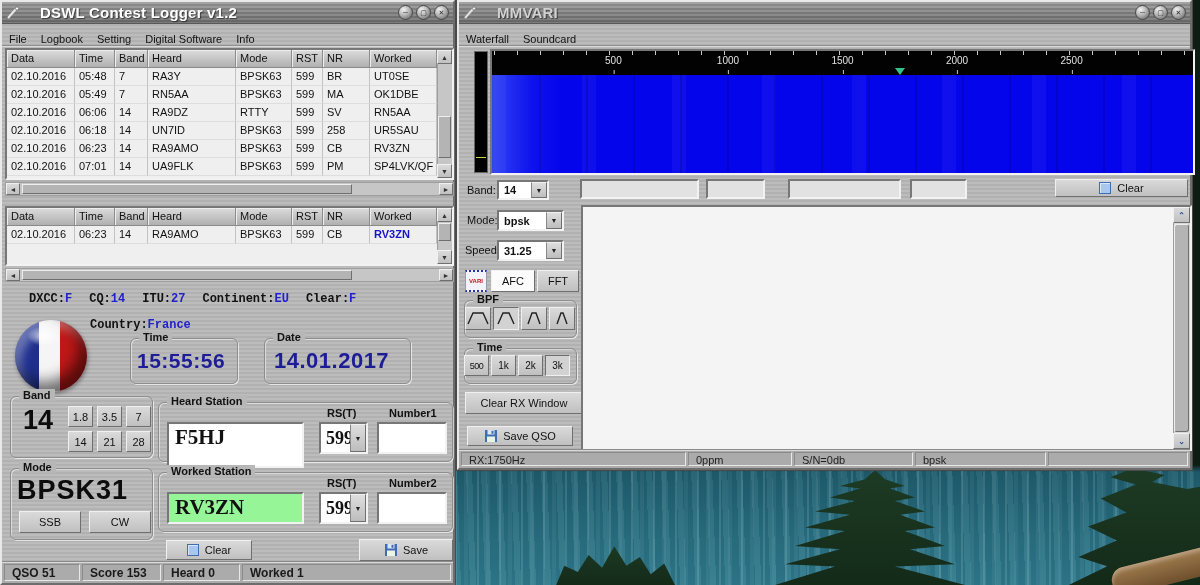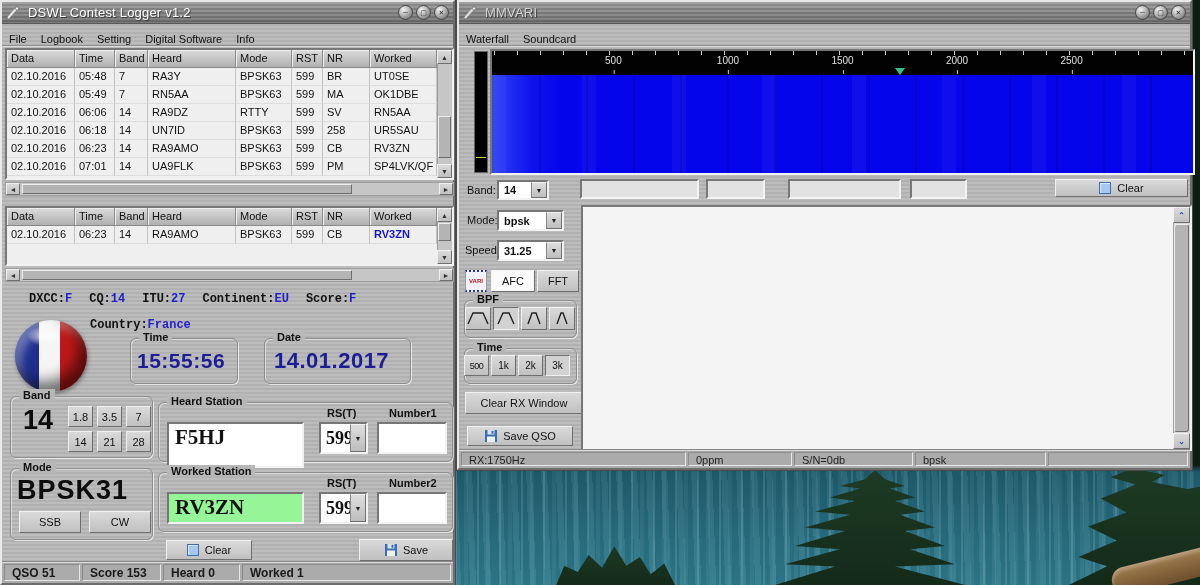--- a/index.html
+++ b/index.html
@@ -27,21 +27,21 @@
 
   
   .win { position:absolute; background:#b7b7b7;
     background-image:repeating-linear-gradient(180deg,#bcbcbc 0 2px,#b1b1b1 2px 4px);
     border:2px solid; border-color:#e9e9e9 #6d6d6d #6d6d6d #e9e9e9;
     box-shadow:0 0 0 1px #4a4a4a; }
   .titlebar { position:absolute; left:0; top:0; right:0; height:22px;
     background:linear-gradient(180deg,#9a9a9a 0,#7c7c7c 45%,#6c6c6c 100%);
     background-image:repeating-linear-gradient(180deg,rgba(255,255,255,.10) 0 2px,rgba(0,0,0,.08) 2px 4px),linear-gradient(180deg,#9a9a9a,#6c6c6c);
     display:flex; align-items:center; padding:0 4px; border-bottom:1px solid #585858; }
-  .title-text { font-size:13px; font-weight:normal; color:#fff; margin-left:8px;
+  .title-text { font-size:15px; font-weight:bold; color:#fff; margin-left:20px;
     text-shadow:1px 1px 1px rgba(0,0,0,.55); letter-spacing:.2px; }
   .title-text.inactive { color:#d2d2d2; }
   .tb-btns { margin-left:auto; display:flex; gap:3px; }
   .tb-btn { width:15px; height:15px; border-radius:50%;
     background:radial-gradient(circle at 35% 28%, #f2f2f2, #b5b5b5 45%, #7e7e7e 78%, #5a5a5a);
     border:1px solid #474747; display:flex; align-items:center; justify-content:center;
     font-size:7px; color:#2e2e2e; line-height:1; }
   .menubar { position:absolute; left:0; top:23px; right:0; height:21px;
     display:flex; align-items:flex-end; gap:14px; padding:0 7px;
     border-bottom:1px solid #8f8f8f; box-shadow:0 1px 0 #d9d9d9; }
@@ -335,21 +335,21 @@
         <div class="sb-thumb h" style="width:330px;margin-left:2px;"></div>
       </div>
     <div class="sb-btn h raised">►</div>
   </div>
 
   <div class="dx-line">
     <span><span>DXCC:</span><span class="blue-val">F</span></span>
     <span><span>CQ:</span><span class="blue-val">14</span></span>
     <span><span>ITU:</span><span class="blue-val">27</span></span>
     <span><span>Continent:</span><span class="blue-val">EU</span></span>
-    <span><span>Score:</span><span class="blue-val">F</span></span>
+    <span><span>Clear:</span><span class="blue-val">F</span></span>
   </div>
 
   <div class="flag-ball"></div>
   <div class="country-line">
     <span>Country:</span><span class="blue-val">France</span>
   </div>
 
   <div class="groupbox" style="left:128px;top:336px;width:108px;height:46px;">
     <span class="gb-label">Time</span>
     <span class="clock-val" style="left:6px;top:10px;font-size:21px;">15:55:56</span>

